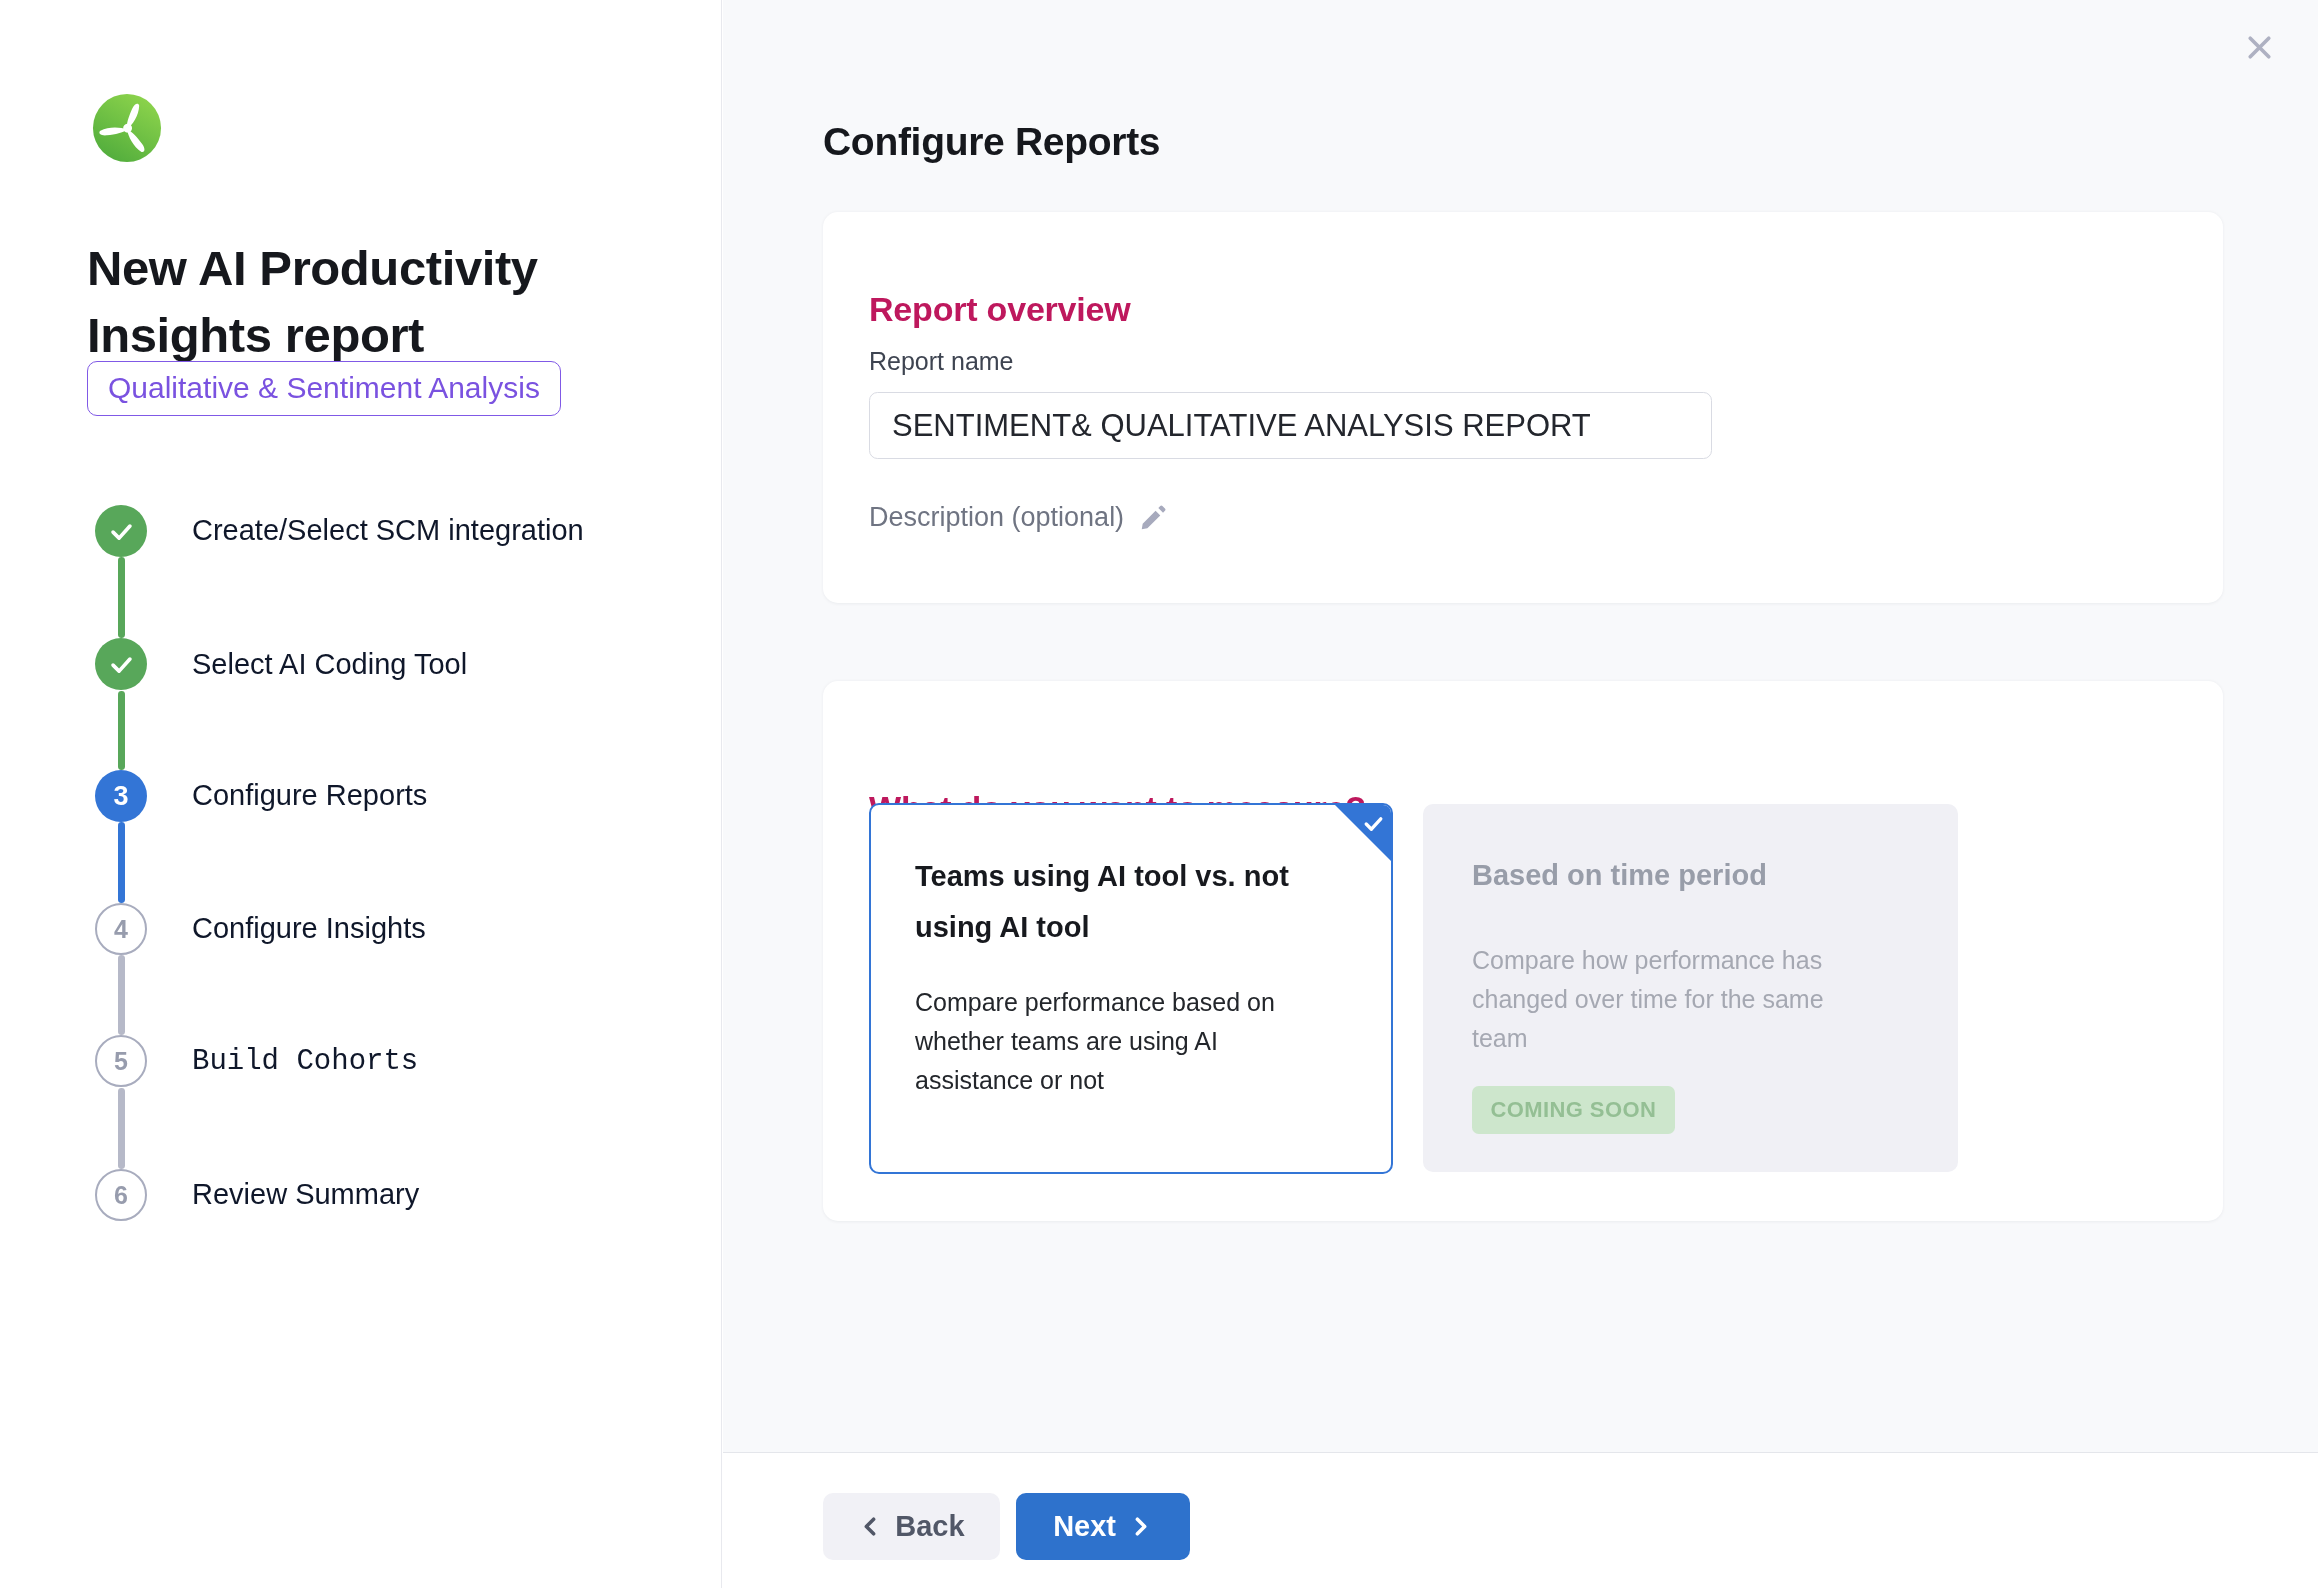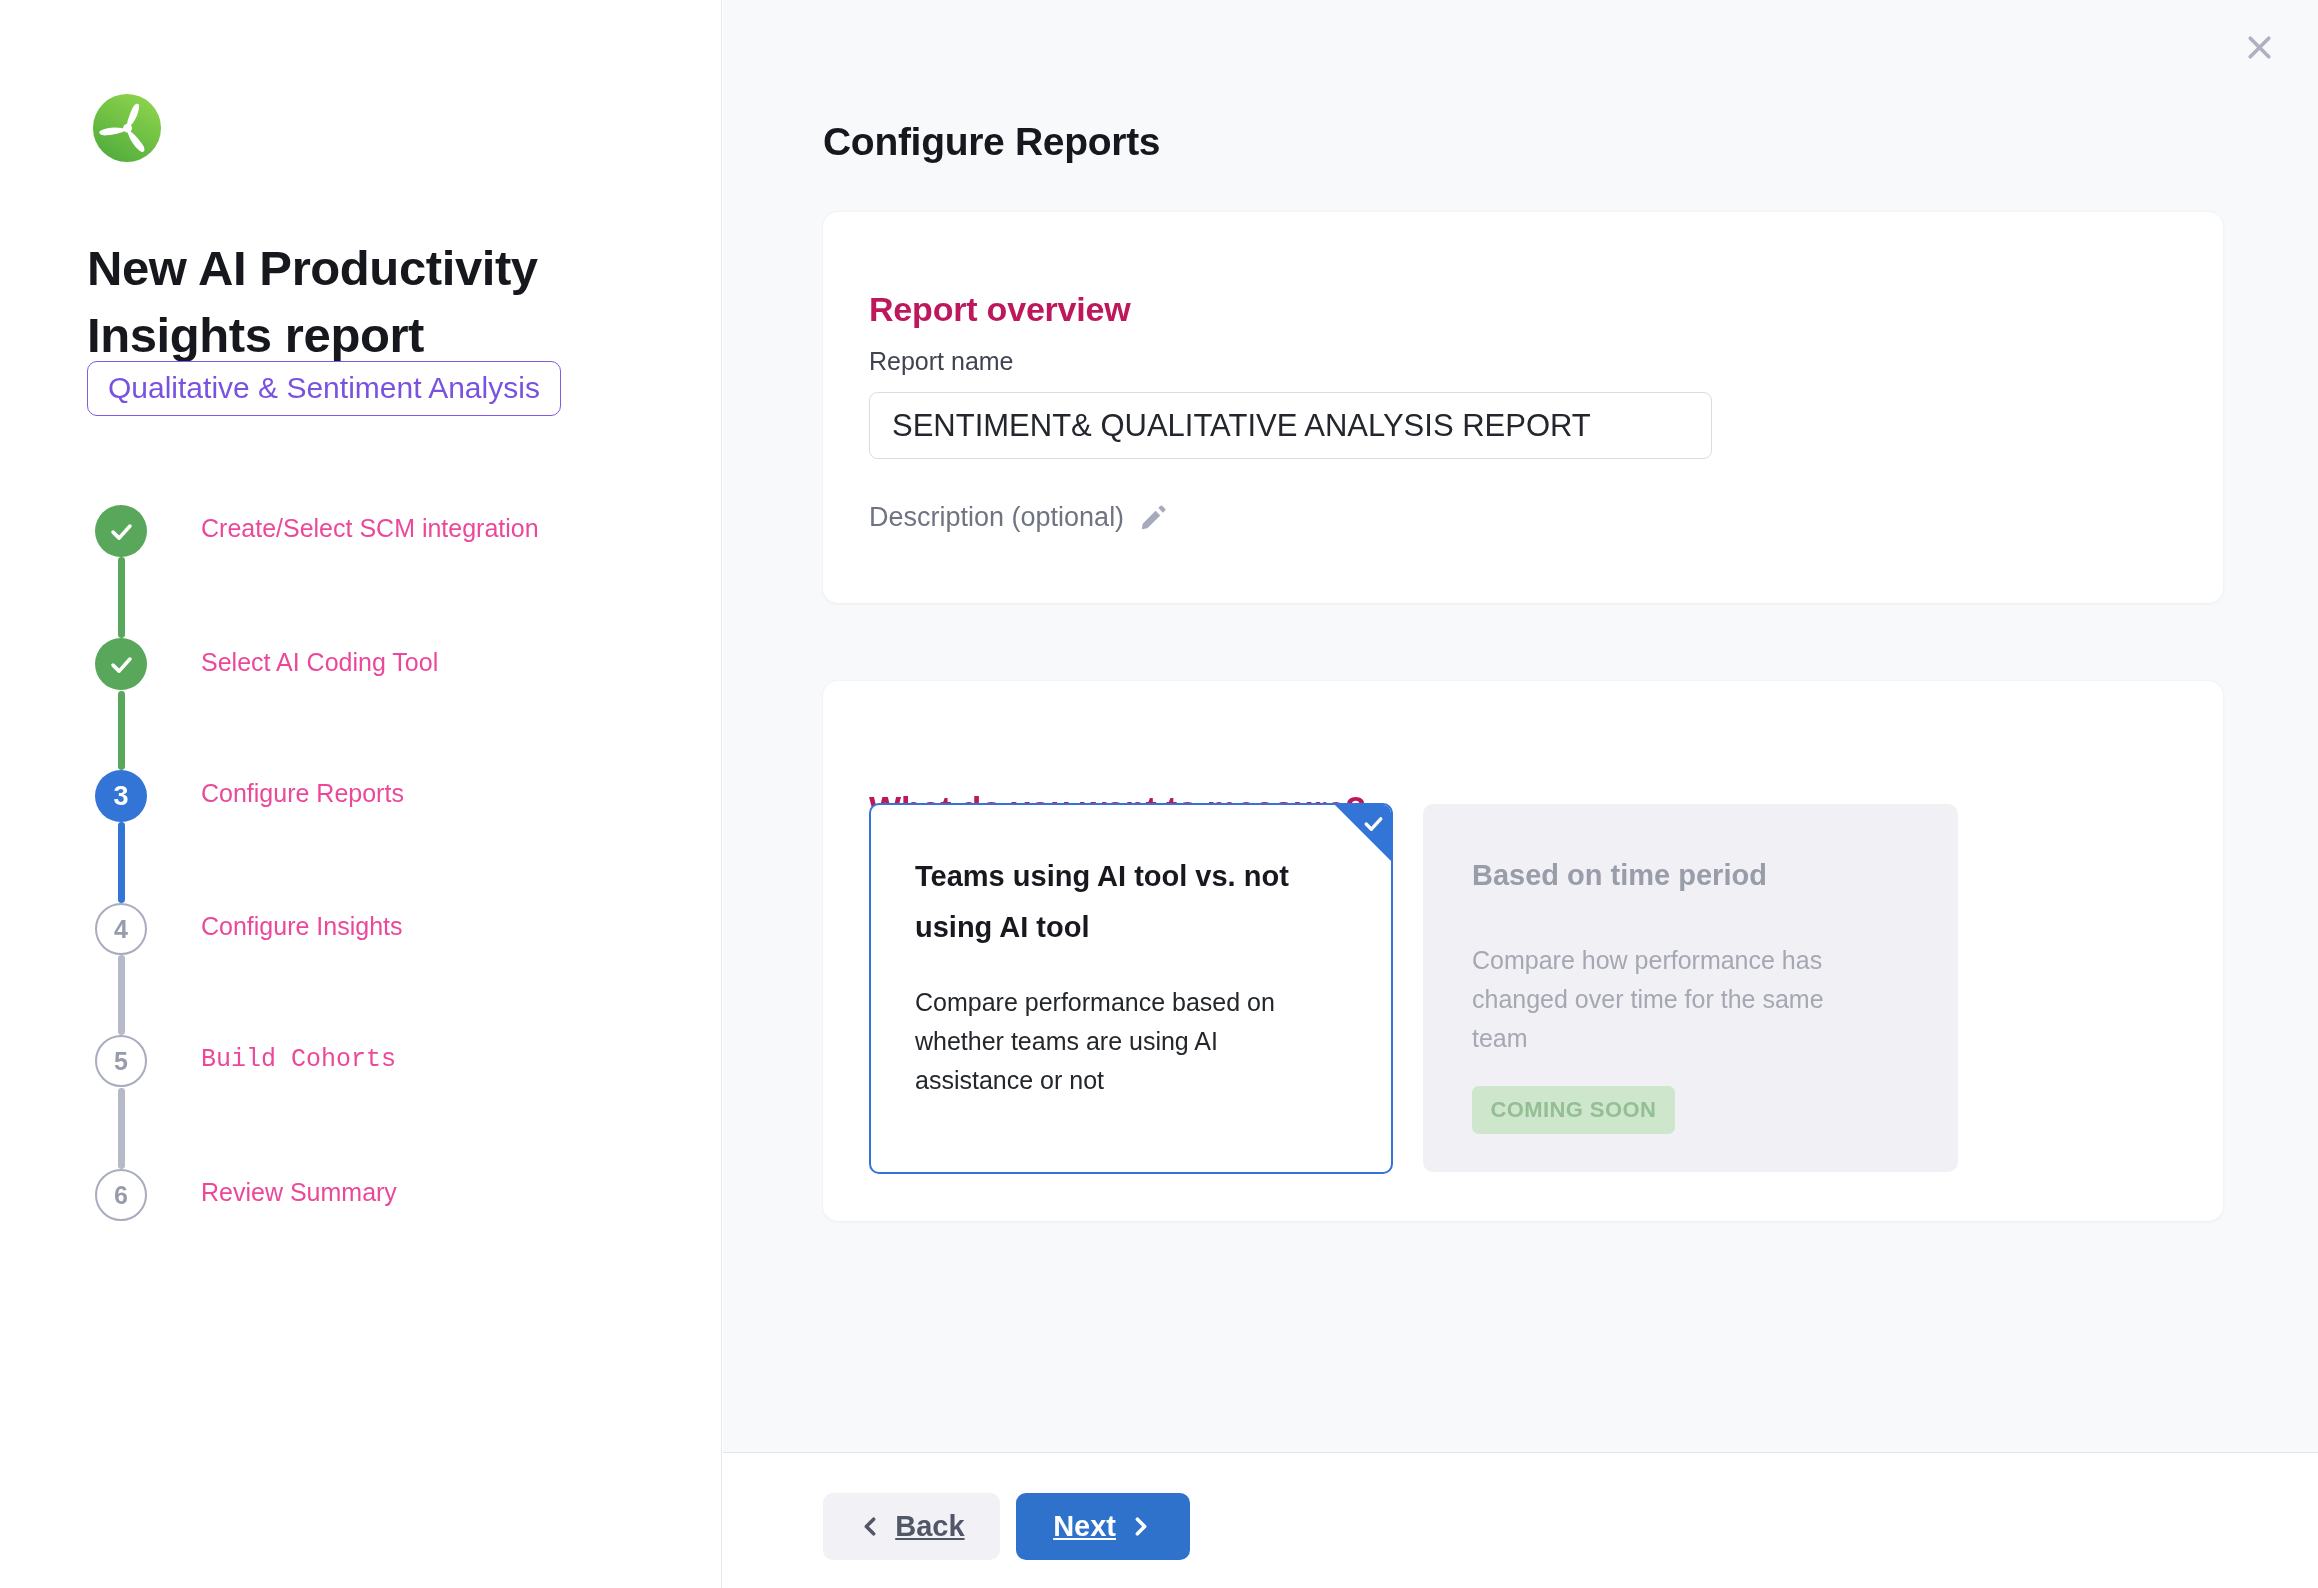--- a/index.html
+++ b/index.html
@@ -10,21 +10,21 @@
   .sidebar{position:absolute;left:0;top:0;width:722px;height:1588px;background:#ffffff;border-right:1.7px solid #E8E9EE;box-sizing:border-box;}
   .logo{position:absolute;left:90px;top:91px;width:74px;height:74px;}
   .sidebar-title{position:absolute;left:87px;top:202px;width:540px;font-size:49px;line-height:67px;font-weight:700;color:#16181D;letter-spacing:-0.4px;}
   .type-badge{position:absolute;left:87px;top:361px;display:inline-block;border:1.7px solid #8059E6;border-radius:10px;padding:9.3px 20px;font-size:30px;color:#7A52E0;background:#ffffff;white-space:nowrap;}
 
   .stepper{position:absolute;left:0;top:0;width:722px;height:1265px;}
   .step-circle{position:absolute;left:95px;width:52px;height:52px;border-radius:50%;box-sizing:border-box;display:flex;align-items:center;justify-content:center;}
   .step-circle.done{background:#58A75A;}
   .step-circle.active{background:#3375D6;color:#fff;font-size:27px;font-weight:700;}
   .step-circle.todo{background:#ffffff;border:2.5px solid #A8ACBE;color:#979CAD;font-size:25px;font-weight:700;}
-  .step-label{position:absolute;left:201px;font-size:25px;font-weight:500;color:#ec4899;white-space:nowrap;}
+  .step-label{position:absolute;left:192px;font-size:29px;font-weight:500;color:#0f172a;white-space:nowrap;}
   .connector{position:absolute;left:118px;width:6.7px;border-radius:3.4px;}
   .connector.green{background:#58A75A;}
   .connector.blue{background:#3375D6;}
   .connector.gray{background:#B6B9C8;}
 
   
   .panel{position:absolute;left:723px;top:0;width:1595px;height:1452px;background:#F8F9FB;}
   .close-btn{position:absolute;right:40px;top:29px;width:37px;height:37px;cursor:pointer;}
   .page-title{position:absolute;left:100px;top:88px;font-size:39px;font-weight:700;color:#16181D;letter-spacing:-0.3px;}
 
@@ -49,21 +49,21 @@
   .optionB .opt-title{margin:46px 47px 0 49px;color:#989DA9;max-width:422px;}
   .opt-body{font-size:25px;line-height:39px;}
   .optionA .opt-body{margin:30px 59px 0 44px;color:#23262B;max-width:396px;}
   .optionB .opt-body{margin:40px 67px 0 49px;color:#A5A8B2;max-width:405px;}
   .corner-check{position:absolute;top:0;right:0;width:0;height:0;border-top:56px solid #3375D6;border-left:56px solid transparent;}
   .corner-check-svg{position:absolute;top:5.9px;right:5px;width:25px;height:25px;}
   .coming-soon{position:absolute;left:49px;top:282px;background:#CDE6CC;color:#94BF94;font-size:22px;font-weight:700;letter-spacing:0.4px;padding:11px 18.5px;border-radius:6.7px;display:inline-block;}
 
   
   .footer{position:absolute;left:723px;top:1452px;width:1595px;height:137px;background:#ffffff;border-top:1.7px solid #E4E6EB;box-sizing:border-box;}
-  .btn{position:absolute;top:40px;height:67px;border:none;border-radius:10px;display:flex;align-items:center;justify-content:center;gap:11.8px;font-family:"Liberation Sans","DejaVu Sans",sans-serif;font-size:29px;font-weight:700;cursor:pointer;text-decoration:underline;}
+  .btn{position:absolute;top:40px;height:67px;border:none;border-radius:10px;display:flex;align-items:center;justify-content:center;gap:11.8px;font-family:"Liberation Sans","DejaVu Sans",sans-serif;font-size:29px;font-weight:700;cursor:pointer;}
   .btn-back{left:100px;width:177px;background:#F1F1F6;color:#515767;}
   .btn-next{left:293px;width:174px;background:#2E72CC;color:#ffffff;}
   .chev{width:25px;height:25px;}
 </style>
 </head>
 <body>
 
 <div class="root">
 
   <aside class="sidebar">

